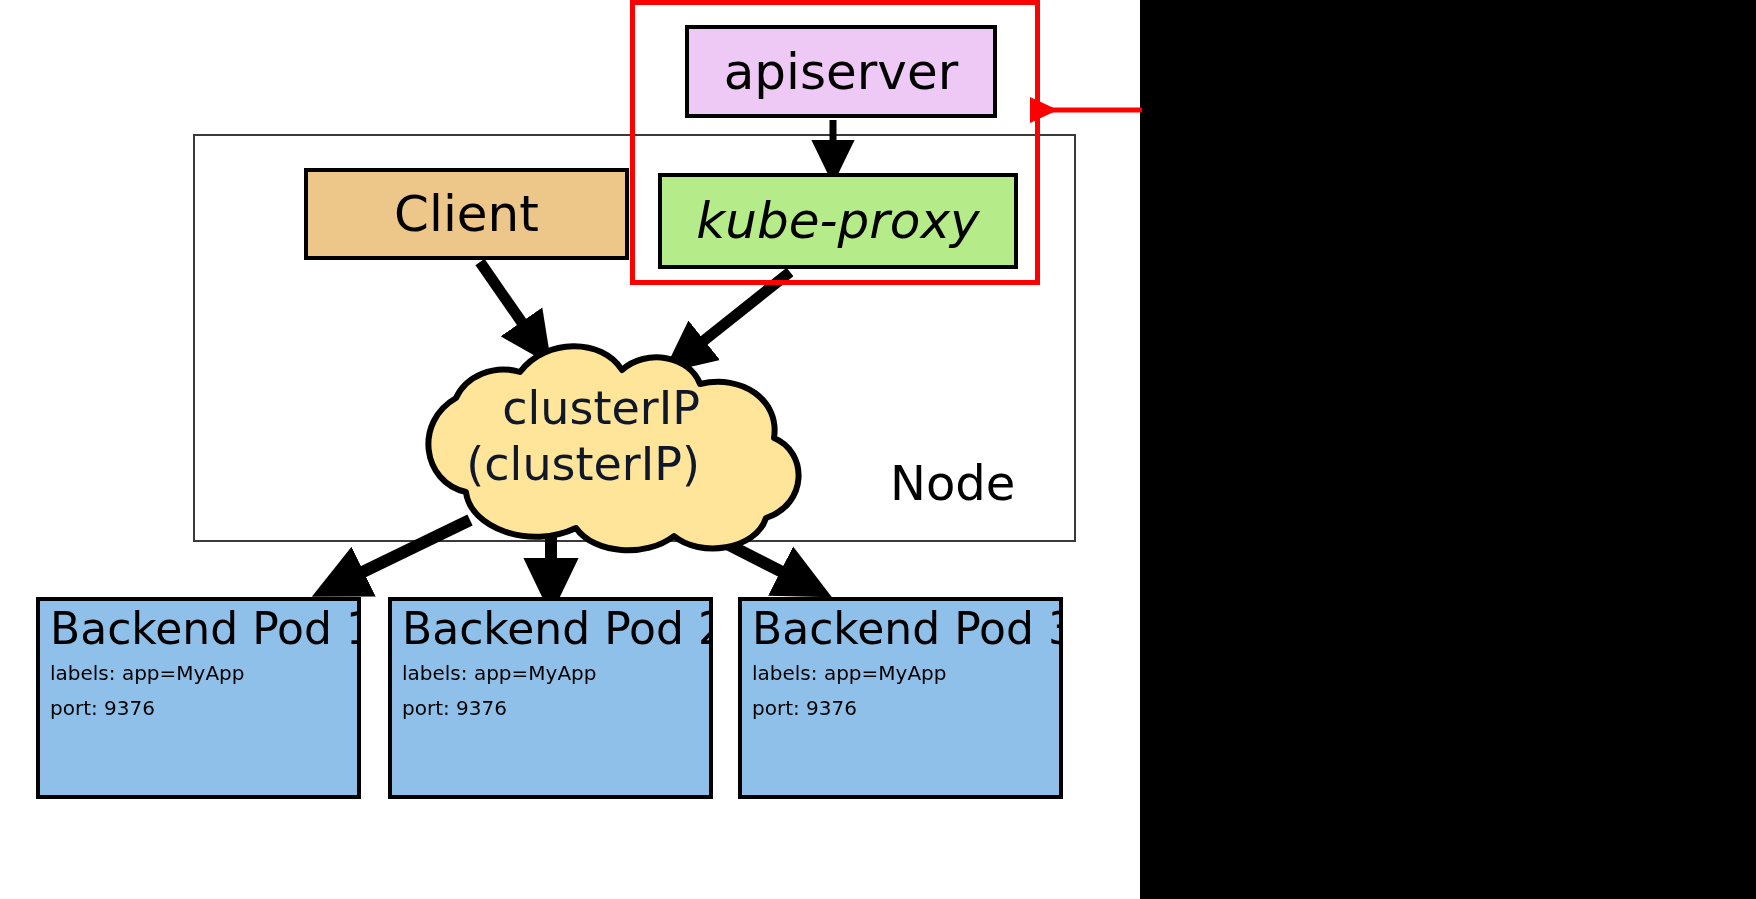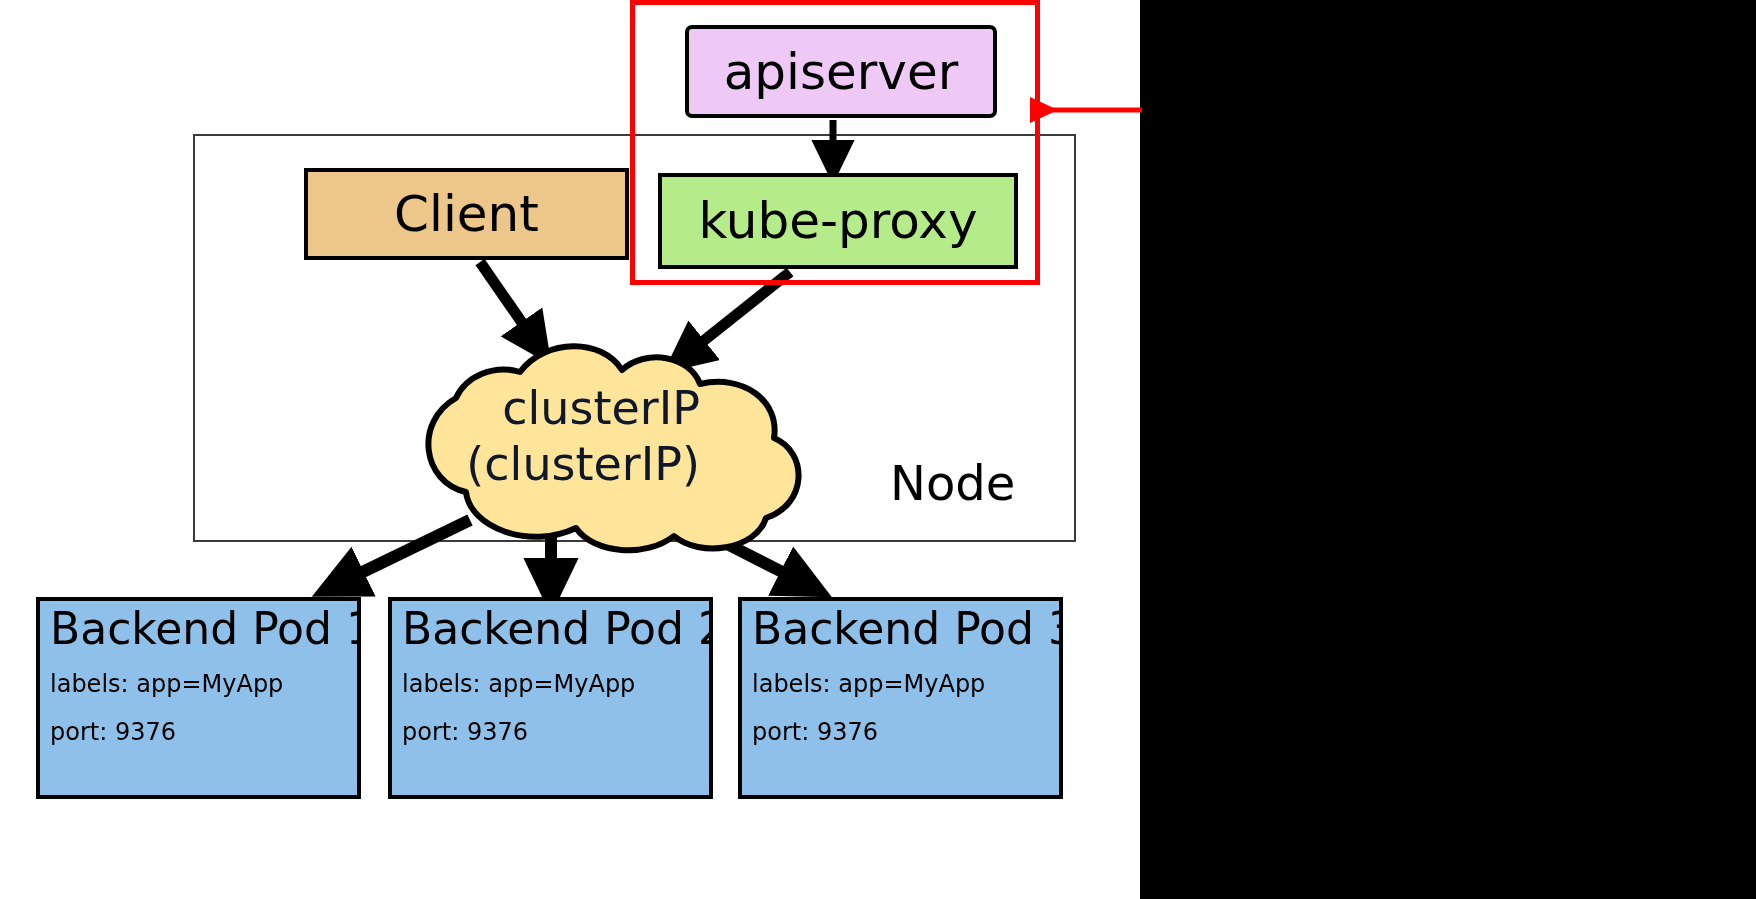--- a/index.html
+++ b/index.html
@@ -55,29 +55,29 @@
     color: #000000;
     white-space: nowrap;
   }
   .apiserver {
     left: 685px;
     top: 25px;
     width: 312px;
     height: 93px;
     background: #eec9f5;
     font-size: 50px;
-    border-radius: 7px;
   }
   .kube-proxy {
     left: 658px;
     top: 173px;
     width: 360px;
     height: 96px;
     background: #b6eb8a;
     font-size: 50px;
+    font-style: italic;
   }
   .client {
     left: 267px;
     top: 168px;
     width: 325px;
     height: 92px;
     background: #edc68a;
     font-size: 50px;
     margin-left: 37px;
   }
@@ -107,24 +107,24 @@
   }
   .pod-1 { left: 36px; }
   .pod-2 { left: 388px; }
   .pod-3 { left: 738px; }
   .pod-title {
     font-size: 44px;
     line-height: 1.08;
     white-space: nowrap;
   }
   .pod-meta {
-    font-size: 24px;
+    font-size: 20px;
     line-height: 1.45;
     white-space: nowrap;
-    margin-top: 14px;
+    margin-top: 6px;
   }
   
   .cloud {
     position: absolute;
     left: 370px;
     top: 336px;
     width: 452px;
     height: 220px;
   }
   .cloud svg { display: block; }

